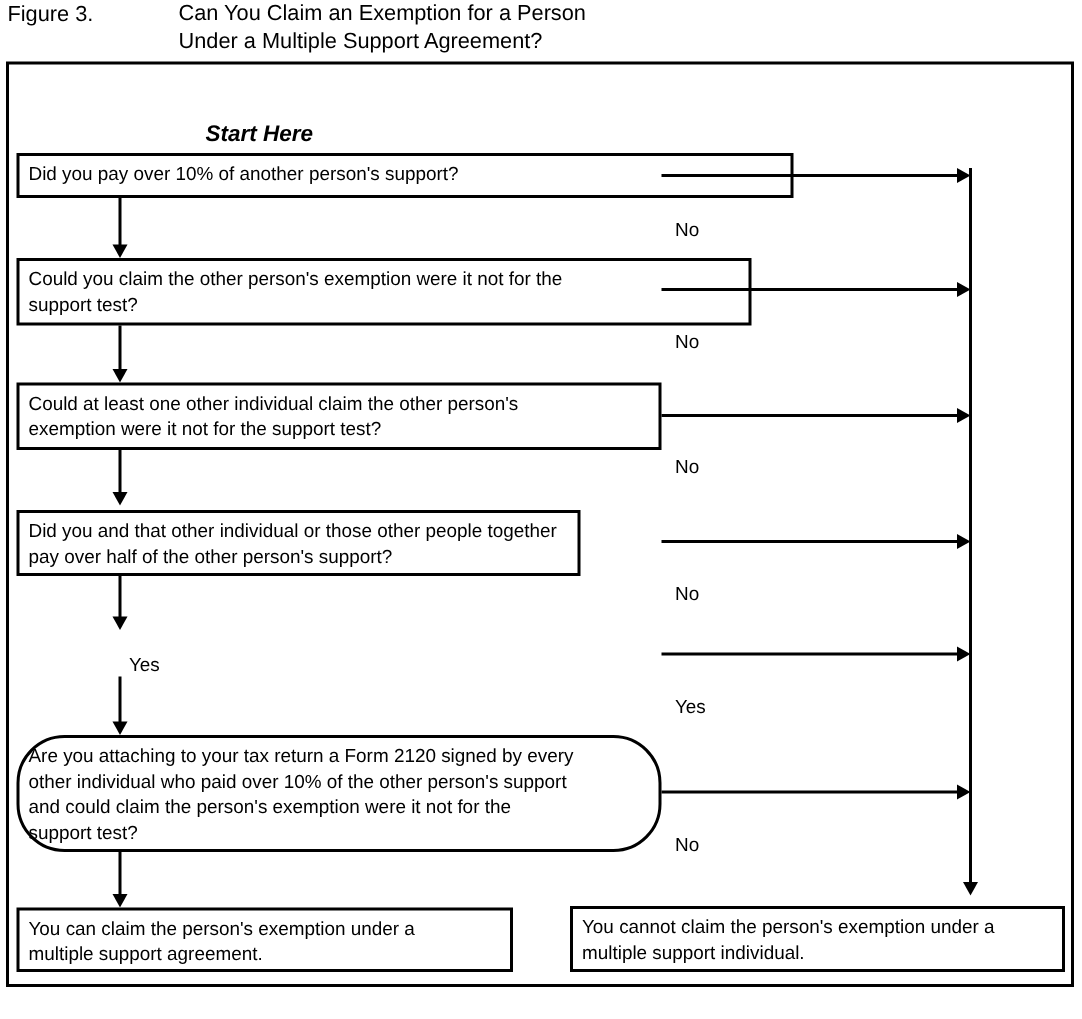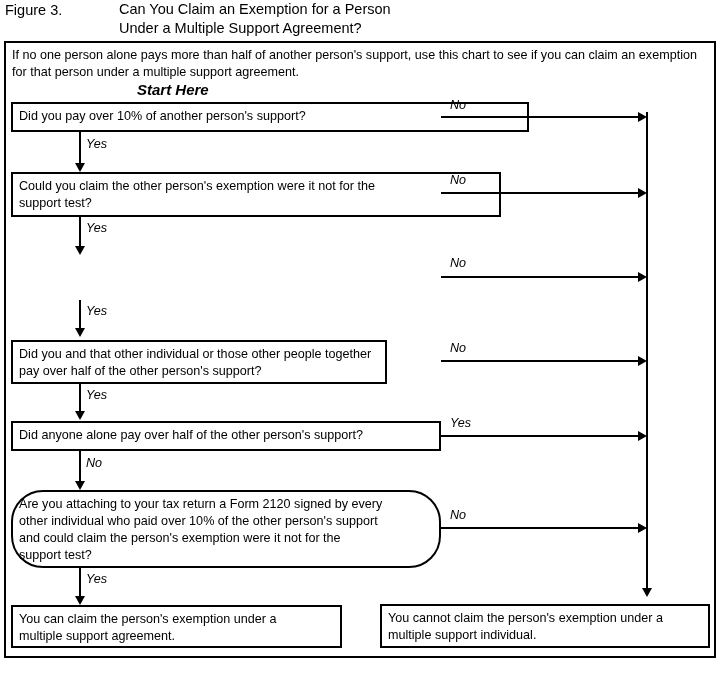--- a/index.html
+++ b/index.html
@@ -114,37 +114,36 @@
     height: 0;
     border-top: 5px solid transparent;
     border-bottom: 5px solid transparent;
     border-left: 9px solid #000000;
   }
 
   
   .edge-label {
     position: absolute;
     font-size: 12.6px;
-    font-style: italic;
     white-space: nowrap;
     line-height: 14px;
+    margin-top: 48px;
   }
 </style>
 </head>
 <body>
 
 <div id="page">
 
   <div class="fig-label">Figure 3.</div>
   <div class="fig-title">Can You Claim an Exemption for a Person
 Under a Multiple Support Agreement?</div>
 
   <div class="outer-frame"></div>
 
-  <div class="intro">If no one person alone pays more than half of another person's support, use this chart to see if you can claim an exemption for that person under a multiple support agreement.</div>
 
   <div class="start-here">Start Here</div>
 
   <div class="node" style="left:11px; top:102px; width:518px; height:30px;">
     <span>Did you pay over 10% of another person's support?</span>
   </div>
 
   <div class="vline" style="left:79px; top:132px; height:34px;"></div>
   <div class="arrow-down" style="left:75px; top:163px;"></div>
   <div class="edge-label" style="left:86px; top:137px;">Yes</div>
@@ -157,41 +156,42 @@
     <span>Could you claim the other person's exemption were it not for the
 support test?</span>
   </div>
   <div class="vline" style="left:79px; top:217px; height:32px;"></div>
   <div class="arrow-down" style="left:75px; top:246px;"></div>
   <div class="edge-label" style="left:86px; top:221px;">Yes</div>
   <div class="hline" style="left:441px; top:192px; width:202px;"></div>
   <div class="arrow-right" style="left:638px; top:188px;"></div>
   <div class="edge-label" style="left:450px; top:173px;">No</div>
 
+  <div class="node" style="left:11px; top:255px; width:430px; height:45px;">
+    <span>Could at least one other individual claim the other person's
+exemption were it not for the support test?</span>
+  </div>
   <div class="vline" style="left:79px; top:300px; height:31px;"></div>
   <div class="arrow-down" style="left:75px; top:328px;"></div>
   <div class="edge-label" style="left:86px; top:304px;">Yes</div>
   <div class="hline" style="left:441px; top:276px; width:202px;"></div>
   <div class="arrow-right" style="left:638px; top:272px;"></div>
   <div class="edge-label" style="left:450px; top:256px;">No</div>
 
   <div class="node" style="left:11px; top:340px; width:376px; height:44px;">
     <span>Did you and that other individual or those other people together
 pay over half of the other person's support?</span>
   </div>
   <div class="vline" style="left:79px; top:384px; height:29px;"></div>
   <div class="arrow-down" style="left:75px; top:411px;"></div>
   <div class="edge-label" style="left:86px; top:388px;">Yes</div>
   <div class="hline" style="left:441px; top:360px; width:202px;"></div>
   <div class="arrow-right" style="left:638px; top:356px;"></div>
   <div class="edge-label" style="left:450px; top:341px;">No</div>
 
-  <div class="node" style="left:11px; top:421px; width:430px; height:30px;">
-    <span>Did anyone alone pay over half of the other person's support?</span>
-  </div>
   <div class="vline" style="left:79px; top:451px; height:33px;"></div>
   <div class="arrow-down" style="left:75px; top:481px;"></div>
   <div class="edge-label" style="left:86px; top:456px;">No</div>
   <div class="hline" style="left:441px; top:435px; width:202px;"></div>
   <div class="arrow-right" style="left:638px; top:431px;"></div>
   <div class="edge-label" style="left:450px; top:416px;">Yes</div>
 
   <div class="node" style="left:11px; top:490px; width:430px; height:78px;border-radius:32px;">
     <span>Are you attaching to your tax return a Form 2120 signed by every
 other individual who paid over 10% of the other person's support

